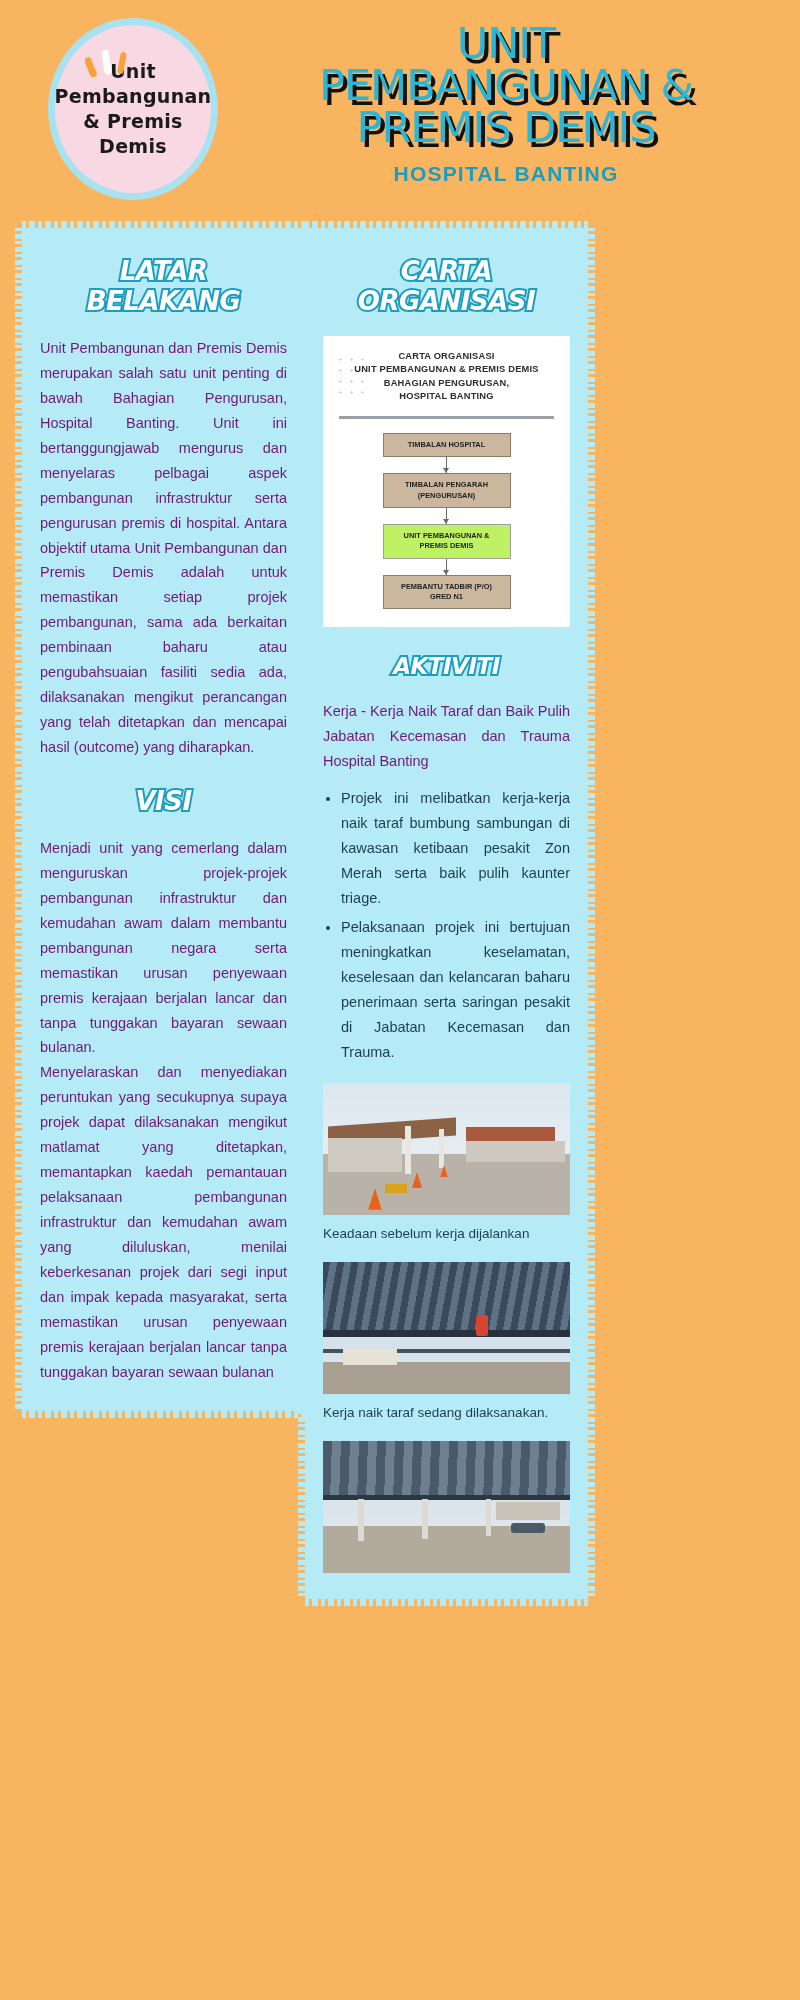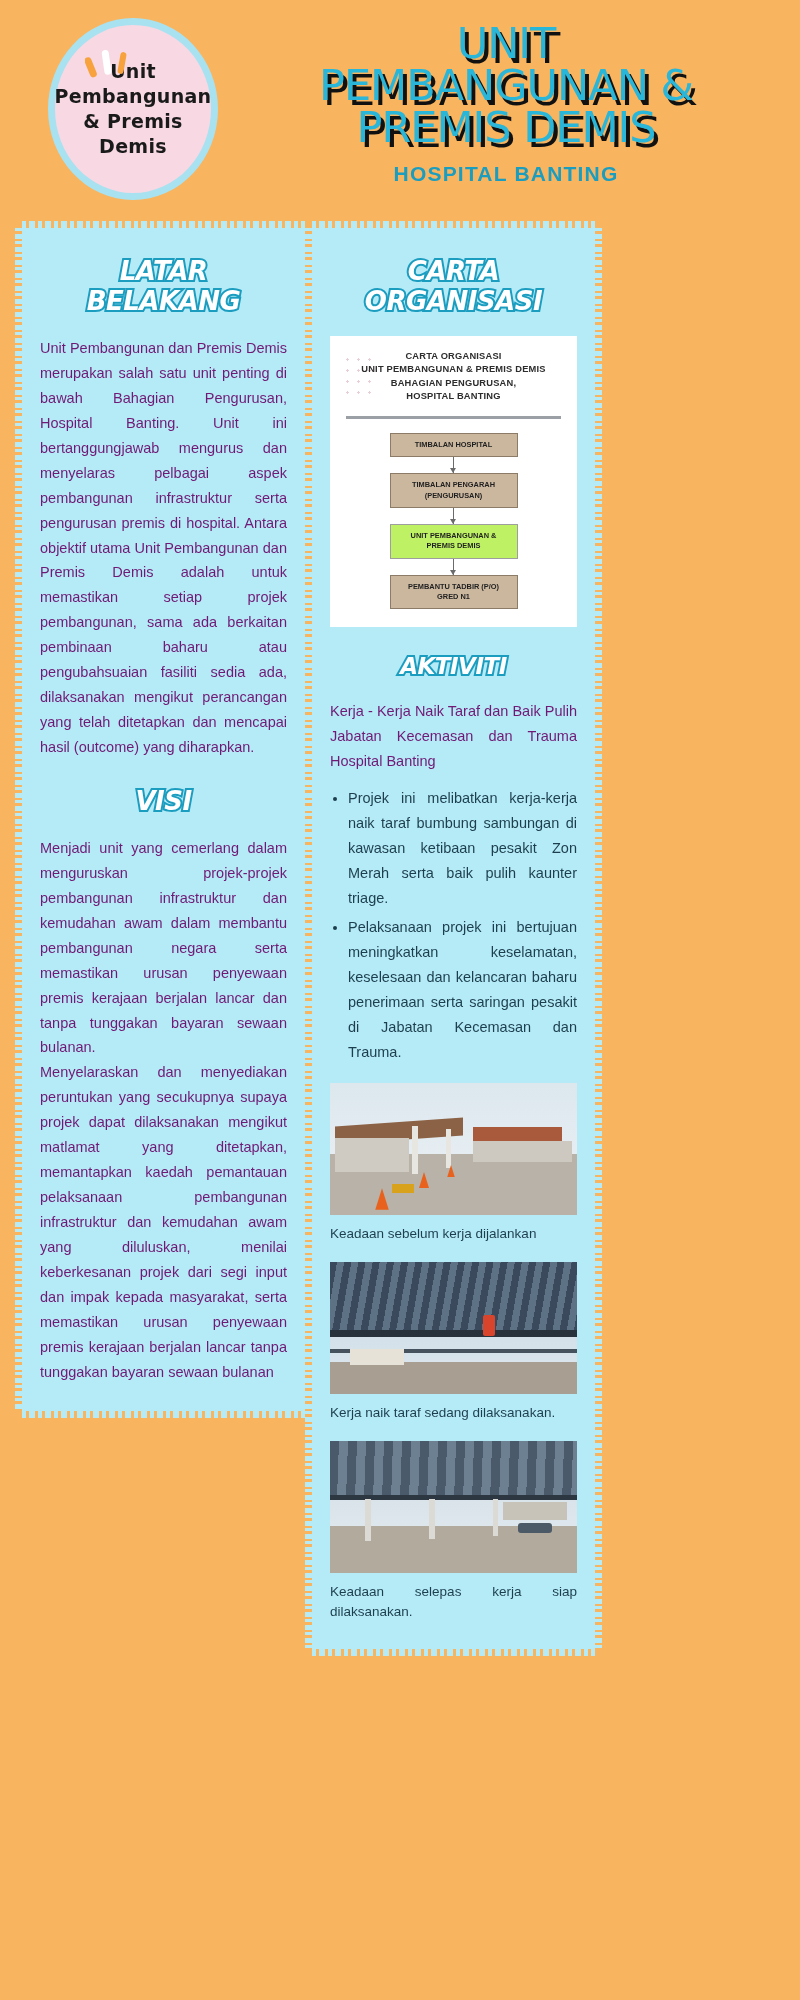--- a/index.html
+++ b/index.html
@@ -82,21 +82,21 @@
     color: #1b9dc0;
   }
 
   
   .columns {
     position: absolute;
     top: 228px;
     left: 0;
     width: 800px;
     display: flex;
-    gap: 7px;
+    gap: 0;
     padding: 0 22px;
     align-items: flex-start;
   }
 
   .panel {
     background: #b5eaf7;
     position: relative;
     padding: 22px 18px 26px;
   }
 
@@ -406,15 +406,14 @@
       <div class="ph3-sky"></div>
         <div class="ph3-roof"></div>
       <div class="ph3-edge"></div>
         <div class="ph3-ground"></div>
       <div class="ph3-bldg"></div>
         <div class="ph3-car"></div>
       <div class="ph3-post1"></div>
         <div class="ph3-post2"></div>
         <div class="ph3-post3"></div>
     </div>
-    <div class="caption">Keadaan selepas kerja siap dilaksanakan.</div>
   </div>
 </div>
 
 </body></html>

